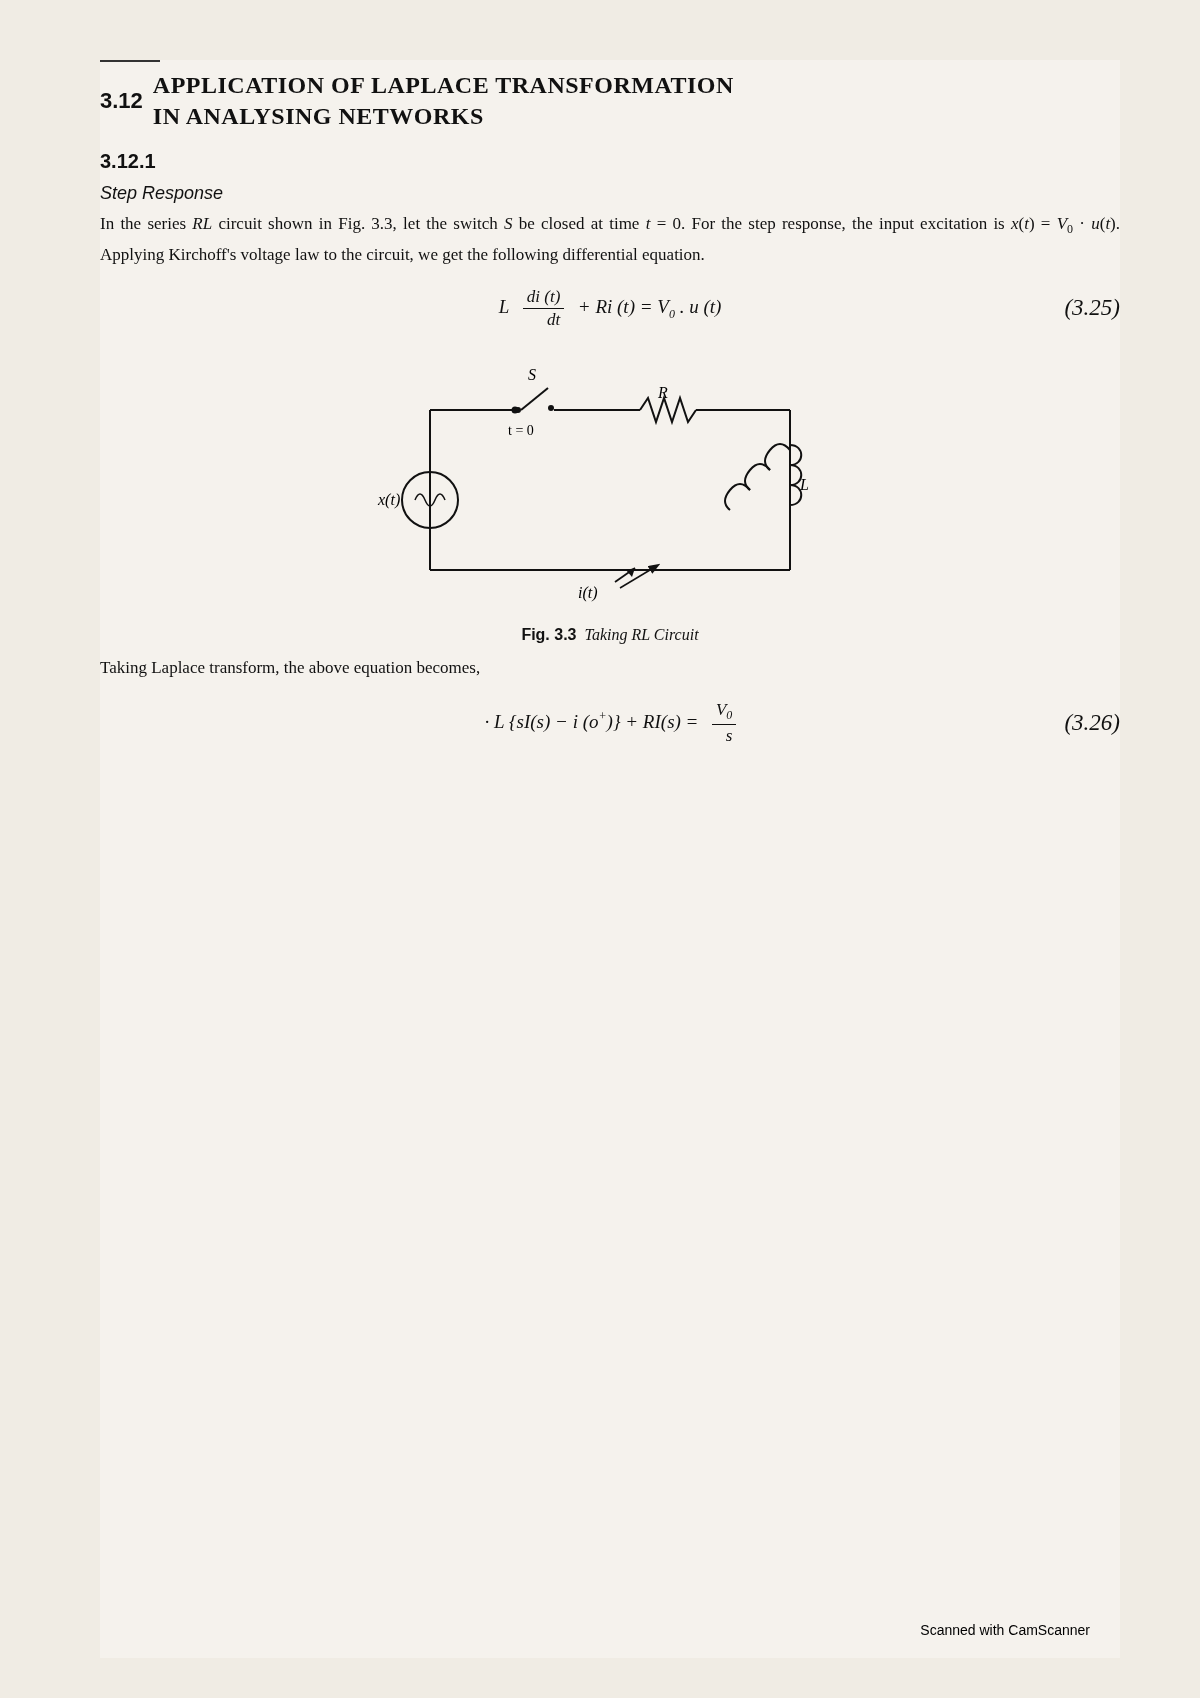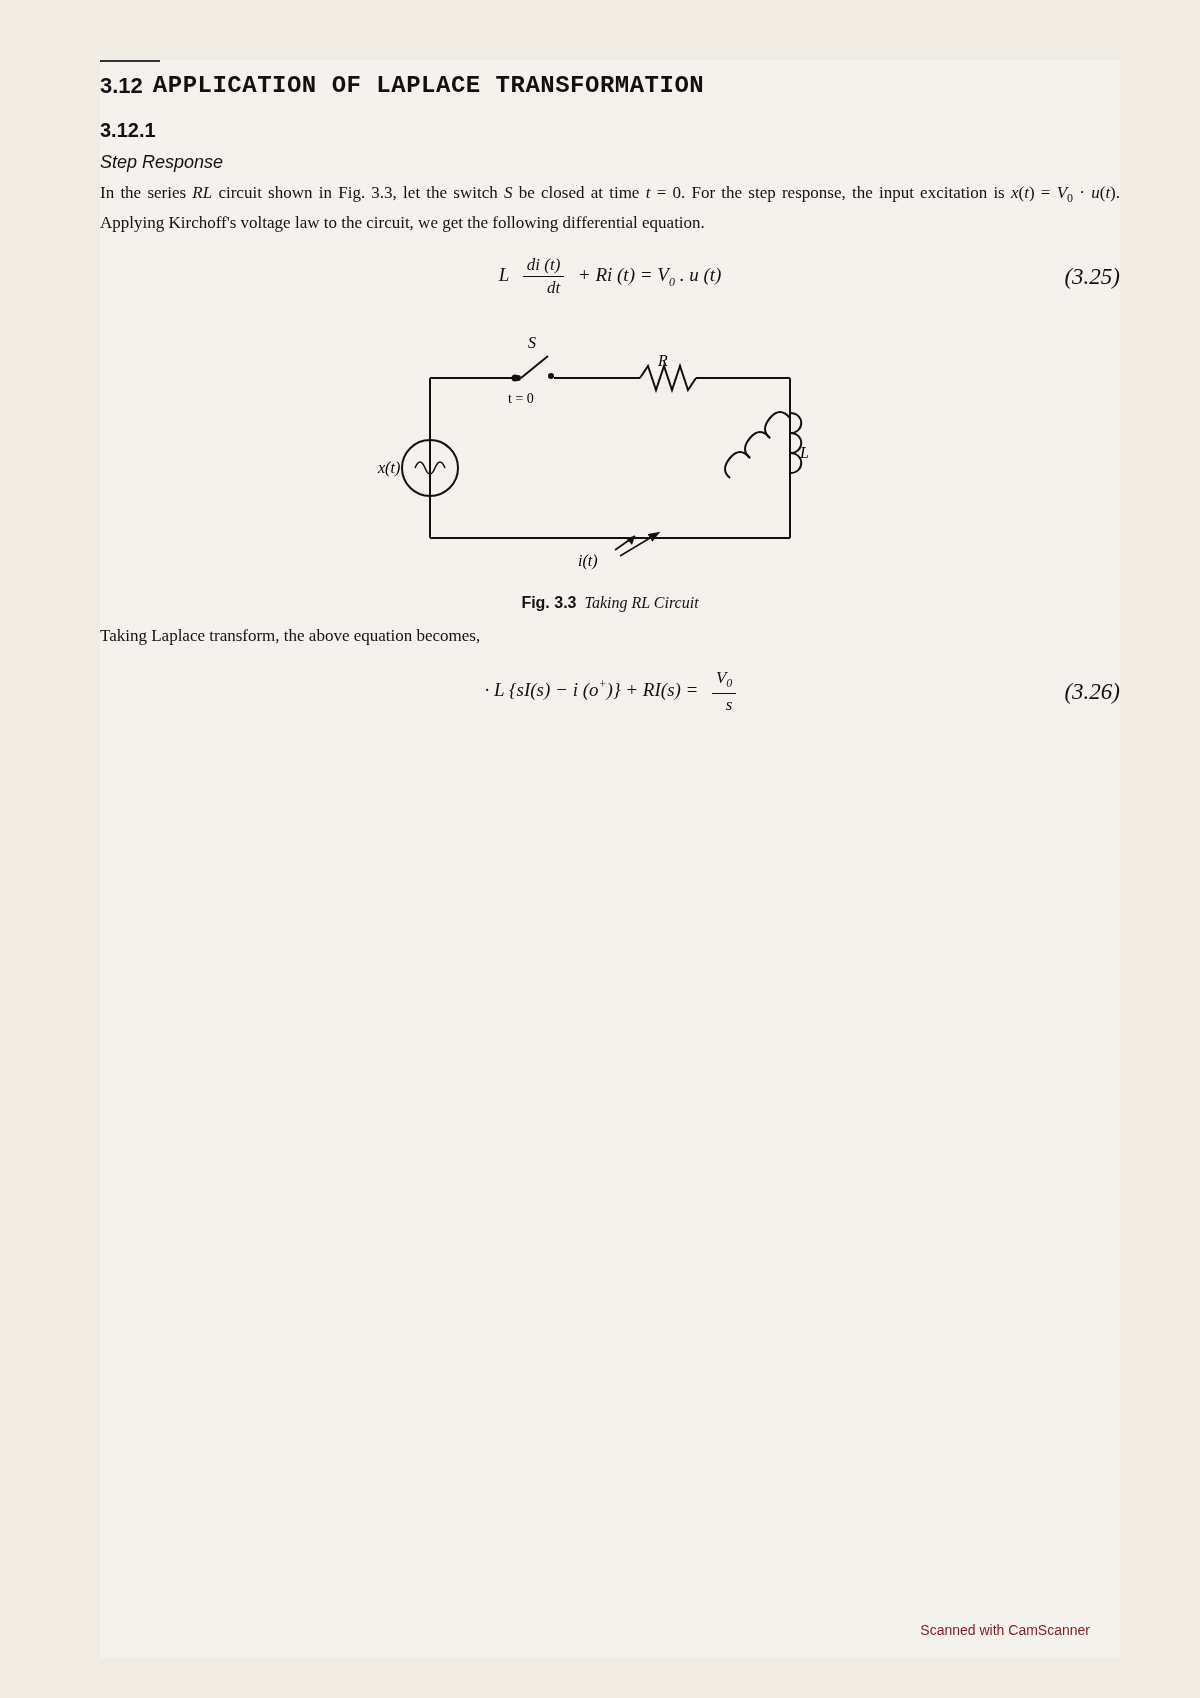--- a/index.html
+++ b/index.html
@@ -26,21 +26,21 @@
     }
     .section-number {
       font-size: 22px;
       font-weight: bold;
       margin-right: 10px;
       font-family: Arial, sans-serif;
     }
     .section-title {
       font-size: 24px;
       font-weight: bold;
-      font-family: Liberation Mono, monospace;
+      font-family: Liberation Serif, serif;
       line-height: 1.3;
       text-transform: uppercase;
       letter-spacing: 0.5px;
     }
     .subsection-heading {
       display: flex;
       align-items: baseline;
       margin-bottom: 10px;
       margin-top: 8px;
     }
@@ -134,35 +134,36 @@
     }
     .subscript {
       font-size: 12px;
       vertical-align: sub;
     }
     .scanner-text {
       position: absolute;
       bottom: 20px;
       right: 30px;
       font-size: 14px;
-      color: #7f1d1d;
+      color: #000000;
       font-family: Arial, sans-serif;
     }
   </style>
 </head>
 <body>
 
 <div class="page">
 
   <div class="divider-line"></div>
 
   <div class="section-heading">
     <span class="section-number">3.12</span>
     <div class="section-title">
       <div>APPLICATION OF LAPLACE TRANSFORMATION</div>
+      <div>IN ANALYSING NETWORKS</div>
     </div>
   </div>
 
   <div class="subsection-heading">
     <span class="subsection-number">3.12.1</span>
   </div>
 
   <div class="sub-sub-heading">Step Response</div>
 
   <p class="body-text">

